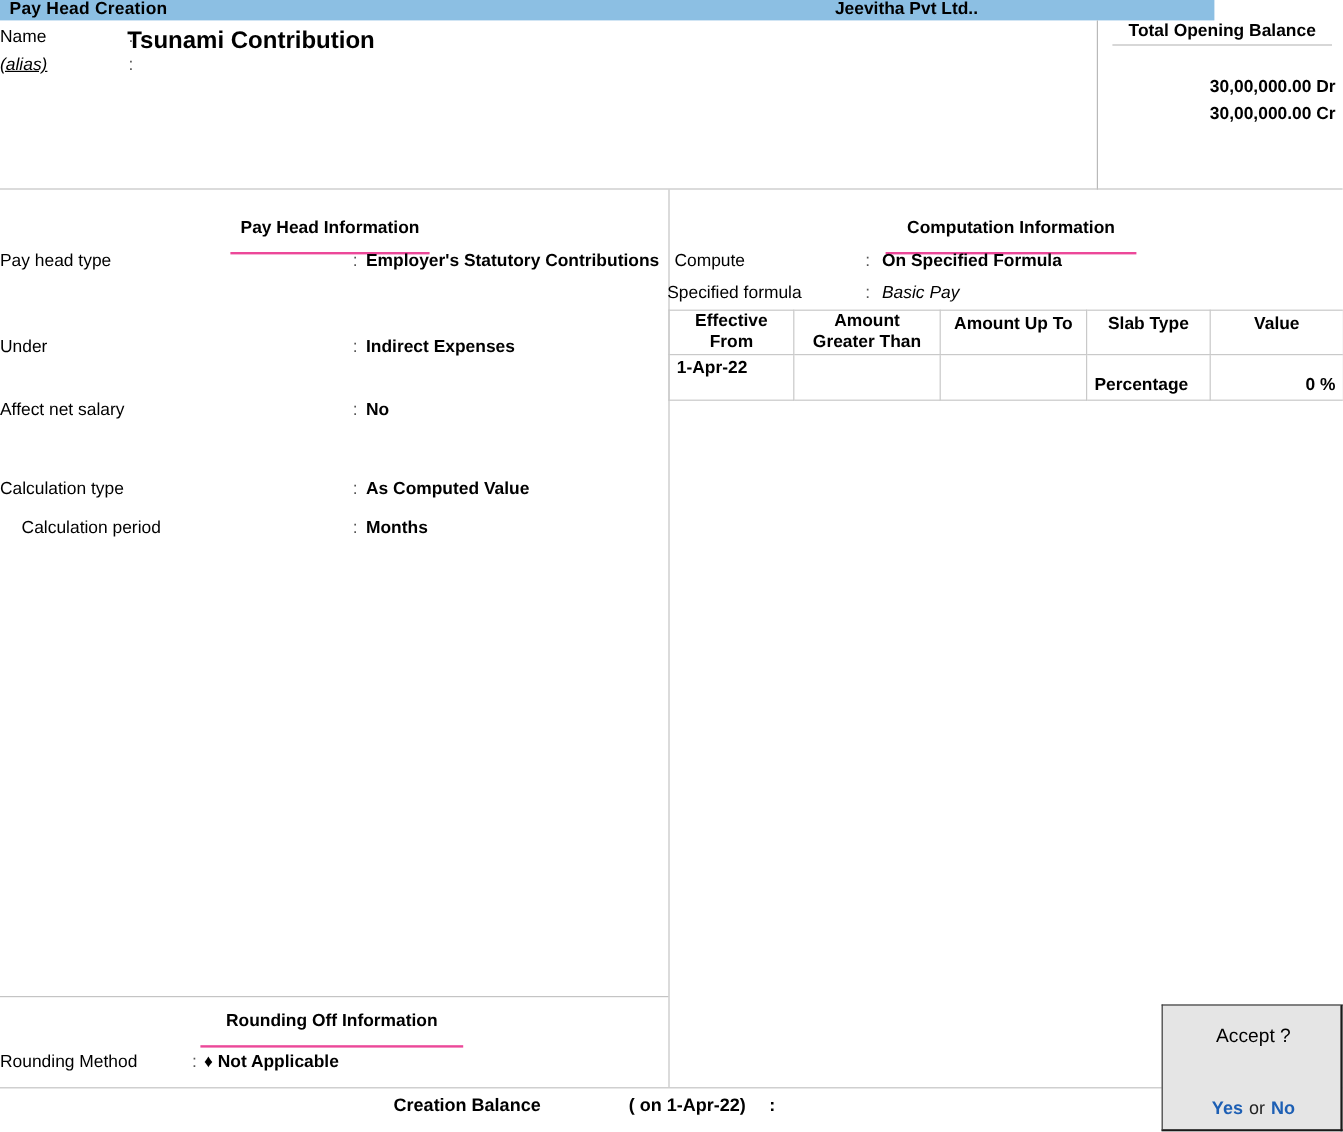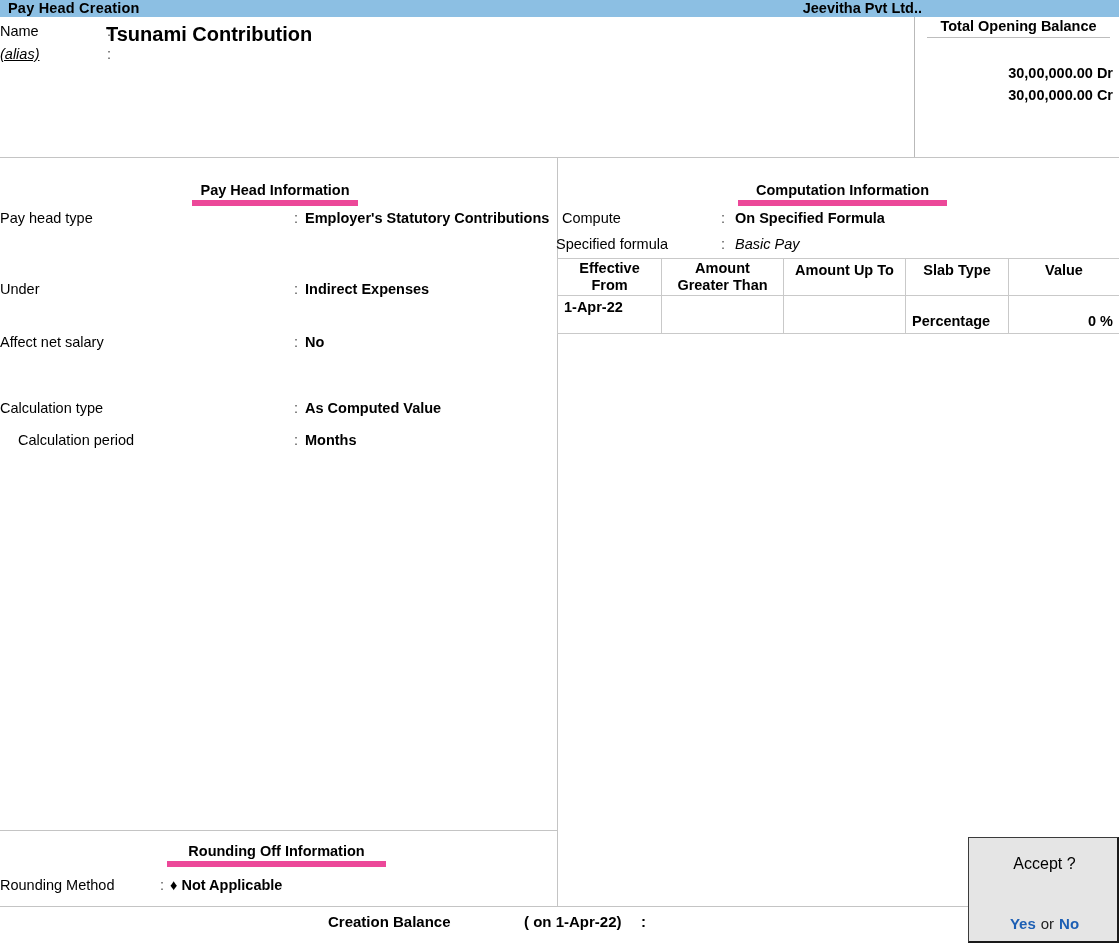--- a/index.html
+++ b/index.html
@@ -7,21 +7,21 @@
     width: 1119px; height: 943px;
     background: #ffffff;
     font-family: "Liberation Sans", sans-serif;
     color: #000000;
     overflow: hidden;
   }
   #app { position: relative; width: 1119px; height: 943px; }
 
   
   .titlebar {
-    position: absolute; left: 0; top: 0; width: 1119px; height: 17px;
+    position: absolute; left: 0; top: 0; width: 1012px; height: 17px;
     background: #8cbfe3;
   }
   .titlebar .t-left {
     position: absolute; left: 8px; top: 0px;
     font-size: 14.5px; font-weight: bold; letter-spacing: .2px;
     line-height: 17px; white-space: nowrap;
   }
   .titlebar .t-right {
     position: absolute; right: 197px; top: 0px;
     font-size: 14.5px; font-weight: bold;
@@ -67,21 +67,21 @@
     border-top: 1px solid #c4c4c4;
   }
   .hline-bottom {
     position: absolute; left: 0; top: 906px; width: 1119px;
     border-top: 1px solid #c4c4c4;
   }
 
   
   .sect-title {
     position: absolute; font-size: 14.5px; font-weight: bold;
-    border-bottom: 6px solid #ec4899; padding-bottom: 2px;
+    border-bottom: 2px solid #ec4899; padding-bottom: 12px;
     text-align: center; white-space: nowrap;
   }
 
   
   .frow-label { position: absolute; font-size: 14.5px; white-space: nowrap; }
   .frow-colon { position: absolute; font-size: 14.5px; color: #555; }
   .frow-value {
     position: absolute; font-size: 14.5px; font-weight: bold; white-space: nowrap;
   }
   .frow-value.italic { font-style: italic; font-weight: normal; font-size: 14.5px; }

